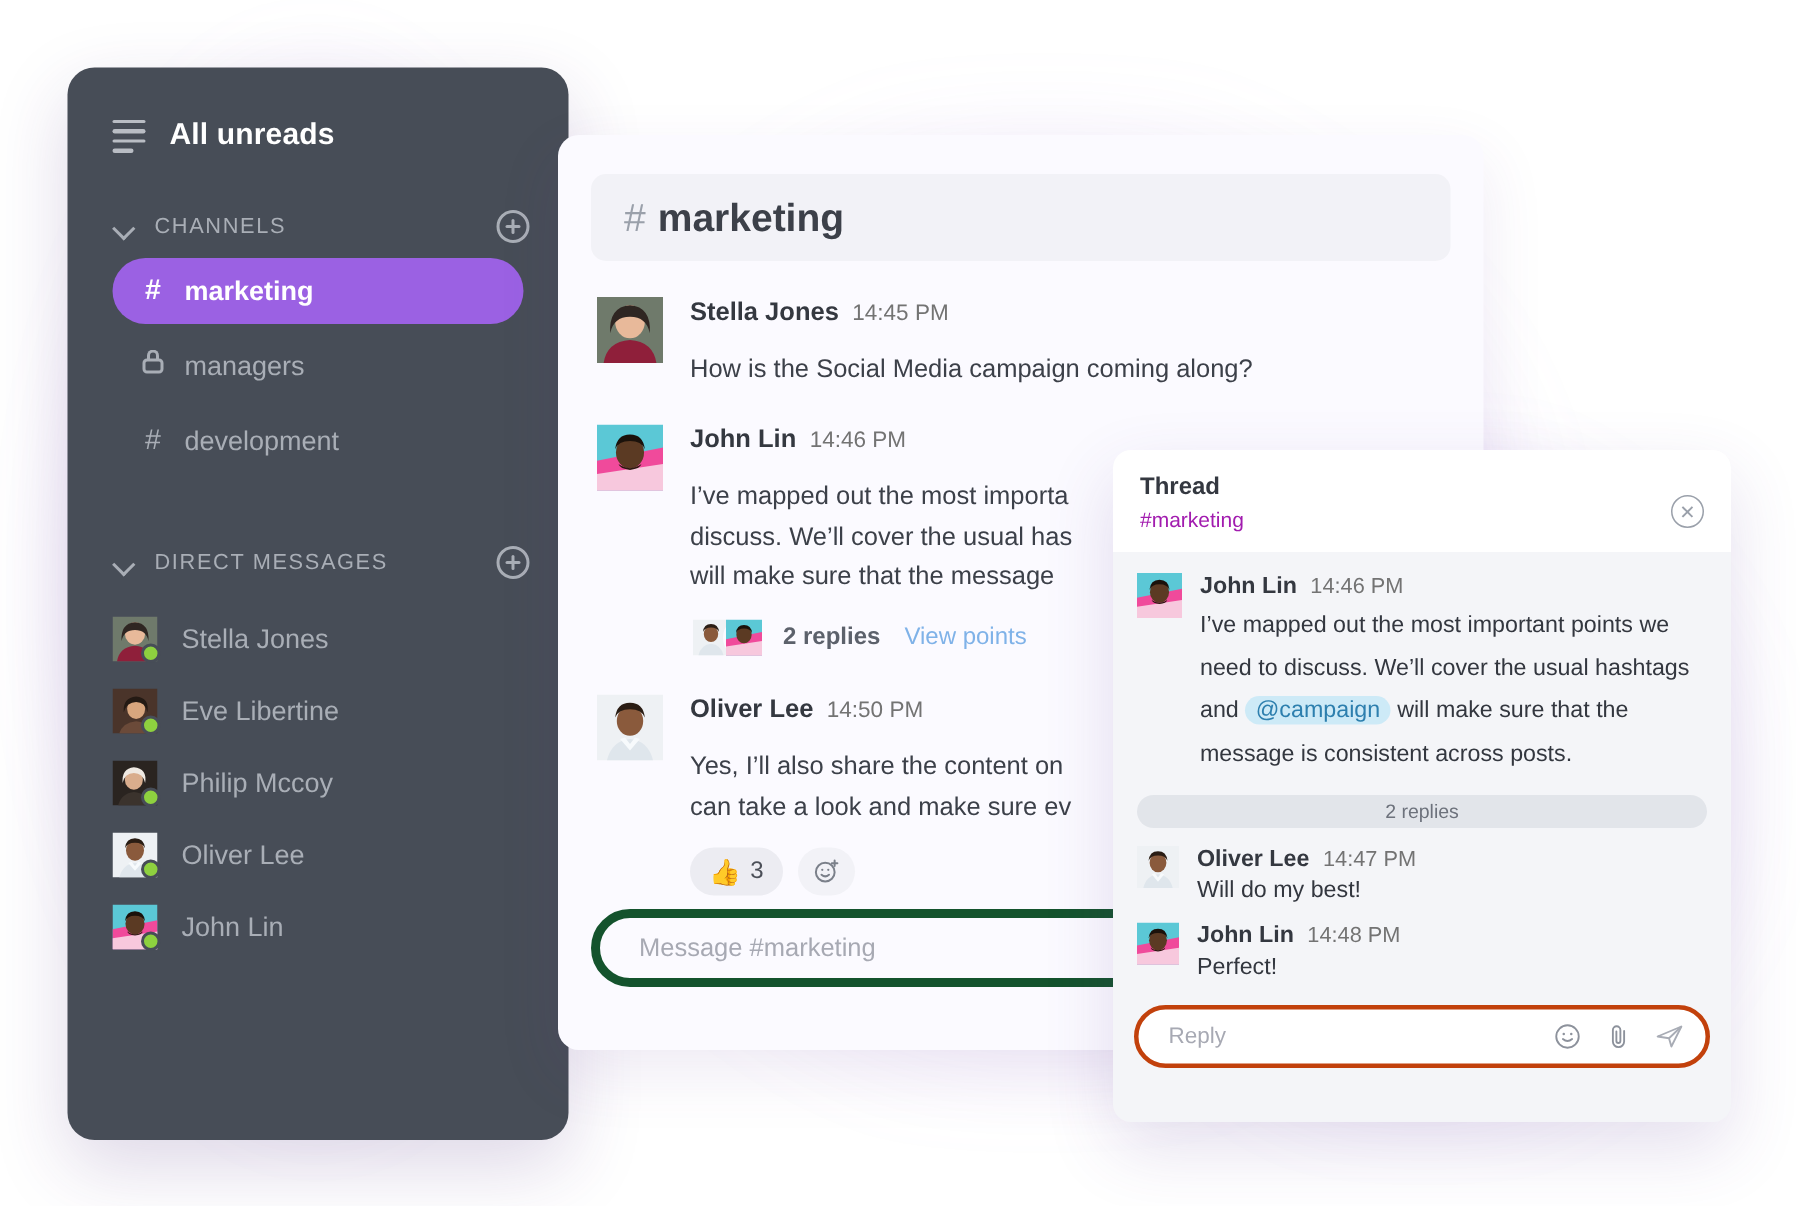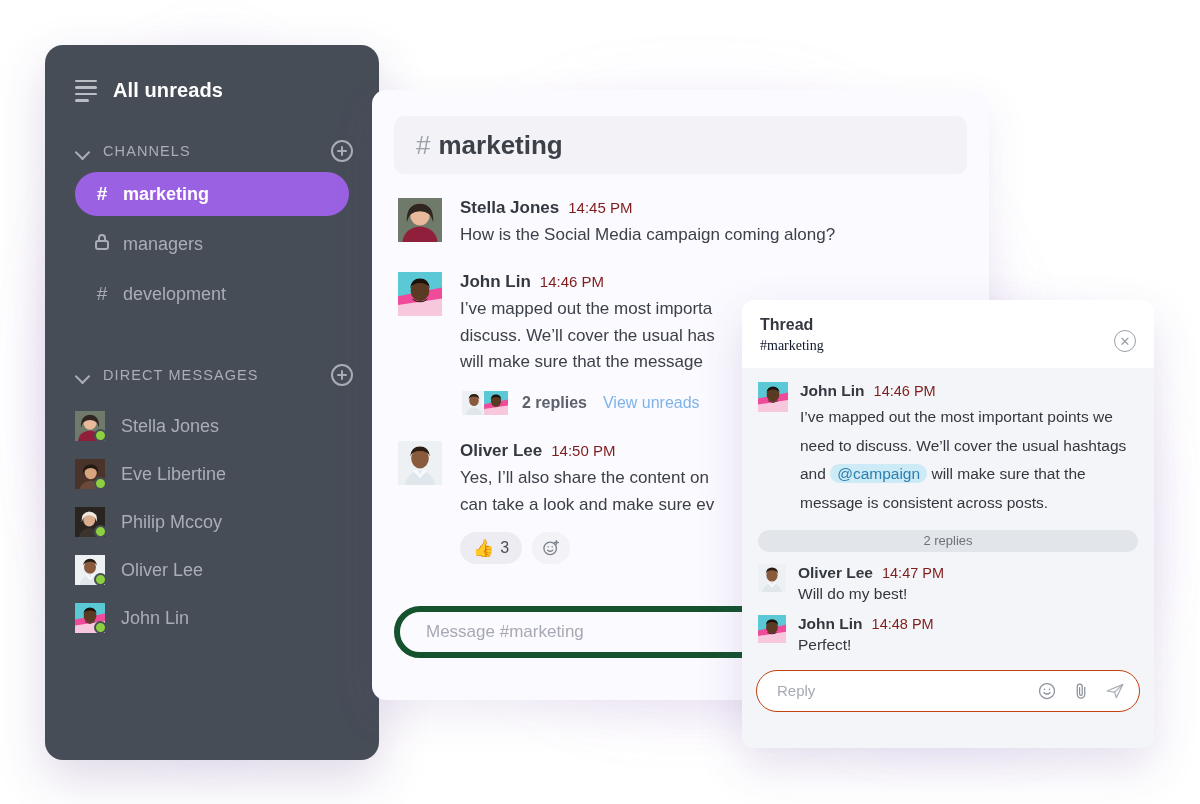--- a/index.html
+++ b/index.html
@@ -100,22 +100,22 @@
     margin:26px 22px 0 22px; height:58px; background:#f2f2f7; border-radius:10px;
     display:flex; align-items:center; padding-left:22px; gap:8px;
   }
   .ch-header .hash { color:#9aa0aa; font-size:26px; font-weight:300; }
   .ch-header .nm { color:#3c4049; font-size:26px; font-weight:bold; }
 
   .msg { display:flex; gap:18px; padding:24px 22px 0 26px; }
   .msg .body { flex:1; min-width:0; }
   .mrow { display:flex; align-items:baseline; gap:9px; }
   .mname { font-size:17px; font-weight:bold; color:#343840; }
-  .mtime { font-size:15px; color:#7f1d1d; }
-  .mtext { font-size:17px; color:#3c4049; line-height:1.55; margin-top:4px; white-space:nowrap; }
+  .mtime { font-size:15px; color:#737373; }
+  .mtext { font-size:17px; color:#3c4049; line-height:1.55; margin-top:15px; white-space:nowrap; }
 
   .replies-row { display:flex; align-items:center; gap:10px; margin-top:14px; }
   .stack { display:flex; }
   .stack .av { margin-right:-6px; border:2px solid #fbfaff; }
   .rep-count { font-size:16px; color:#5c616b; font-weight:bold; margin-left:8px; }
   .rep-link { font-size:16px; color:#7fb2e8; margin-left:6px; }
 
   .reactions { display:flex; gap:10px; margin-top:14px; }
   .chip {
     height:32px; min-width:62px; border-radius:16px; background:#ececf2;
@@ -135,21 +135,21 @@
   
   #thread {
     position:absolute; left:742px; top:300px; width:412px; height:448px;
     background:#f4f5f8; border-radius:12px; overflow:hidden;
     box-shadow: 0 18px 46px rgba(95,60,150,0.16);
   }
   .th-header {
     background:#ffffff; padding:16px 18px 14px 18px; position:relative;
   }
   .th-title { font-size:16px; font-weight:bold; color:#343840; }
-  .th-sub { font-size:14px; color:#0f172a; margin-top:4px;font-family:Liberation Serif, serif; }
+  .th-sub { font-size:14px; color:#a21caf; margin-top:4px; }
   .close-btn {
     position:absolute; right:18px; top:30px; width:22px; height:22px;
     border-radius:50%; border:1.6px solid #9aa0aa;
     display:flex; align-items:center; justify-content:center;
     color:#9aa0aa; font-size:13px; line-height:1;
   }
 
   .th-root { display:flex; gap:12px; padding:14px 16px 0 16px; }
   .th-text { font-size:15.5px; color:#33373f; line-height:1.85; margin-top:3px; }
   .mention {
@@ -157,21 +157,21 @@
   }
   .th-divider {
     margin:12px 16px 0 16px; height:22px; border-radius:11px; background:#e2e5ea;
     display:flex; align-items:center; justify-content:center;
     font-size:13px; color:#6d727c;
   }
   .th-msg { display:flex; gap:12px; padding:12px 16px 0 16px; }
   .th-mtext { font-size:15.5px; color:#33373f; margin-top:3px; }
   .th-compose { margin:16px 14px 0 14px; }
   .th-cbox {
-    height:42px; border:1px solid #c2410c; border-radius:21px; background:#ffffff;
+    height:42px; border:3px solid #c2410c; border-radius:21px; background:#ffffff;
     display:flex; align-items:center; padding:0 14px 0 20px; gap:14px;
   }
   .th-cbox .ph { flex:1; color:#a7a9b3; font-size:15px; }
   .ic { width:20px; height:20px; color:#8d929c; flex:0 0 auto; }
   .ic svg { display:block; width:20px; height:20px; }
 </style>
 </head>
 <body>
 
 <div id="stage">
@@ -373,21 +373,21 @@
                   <rect width="40" height="40" fill="#5bc8d6"></rect>
                   <path d="M0 22 L40 14 L40 40 L0 40Z" fill="#f04a9b"></path>
                   <path d="M0 30 L40 24 L40 40 L0 40Z" fill="#f7c8dd"></path>
                   <ellipse cx="20" cy="17" rx="8.5" ry="9.5" fill="#5b3a23"></ellipse>
                   <path d="M11 15 Q12 6 20 6 Q28 6 29 15 Q27 10 20 10 Q13 10 11 15Z" fill="#1b120b"></path>
                 </svg>
               </span>
             </span>
           </span>
           <span class="rep-count">2 replies</span>
-          <span class="rep-link">View unreads</span>
+          <span class="rep-link">View points</span>
         </div>
       </div>
     </div>
 
     <div class="msg">
       <span class="av" style="width:44px;height:44px;">
         <span class="pic">
           <svg viewBox="0 0 40 40" width="100%" height="100%">
             <rect width="40" height="40" fill="#eef1f4"></rect>
             <ellipse cx="20" cy="16" rx="8" ry="9" fill="#8a5a3c"></ellipse>

